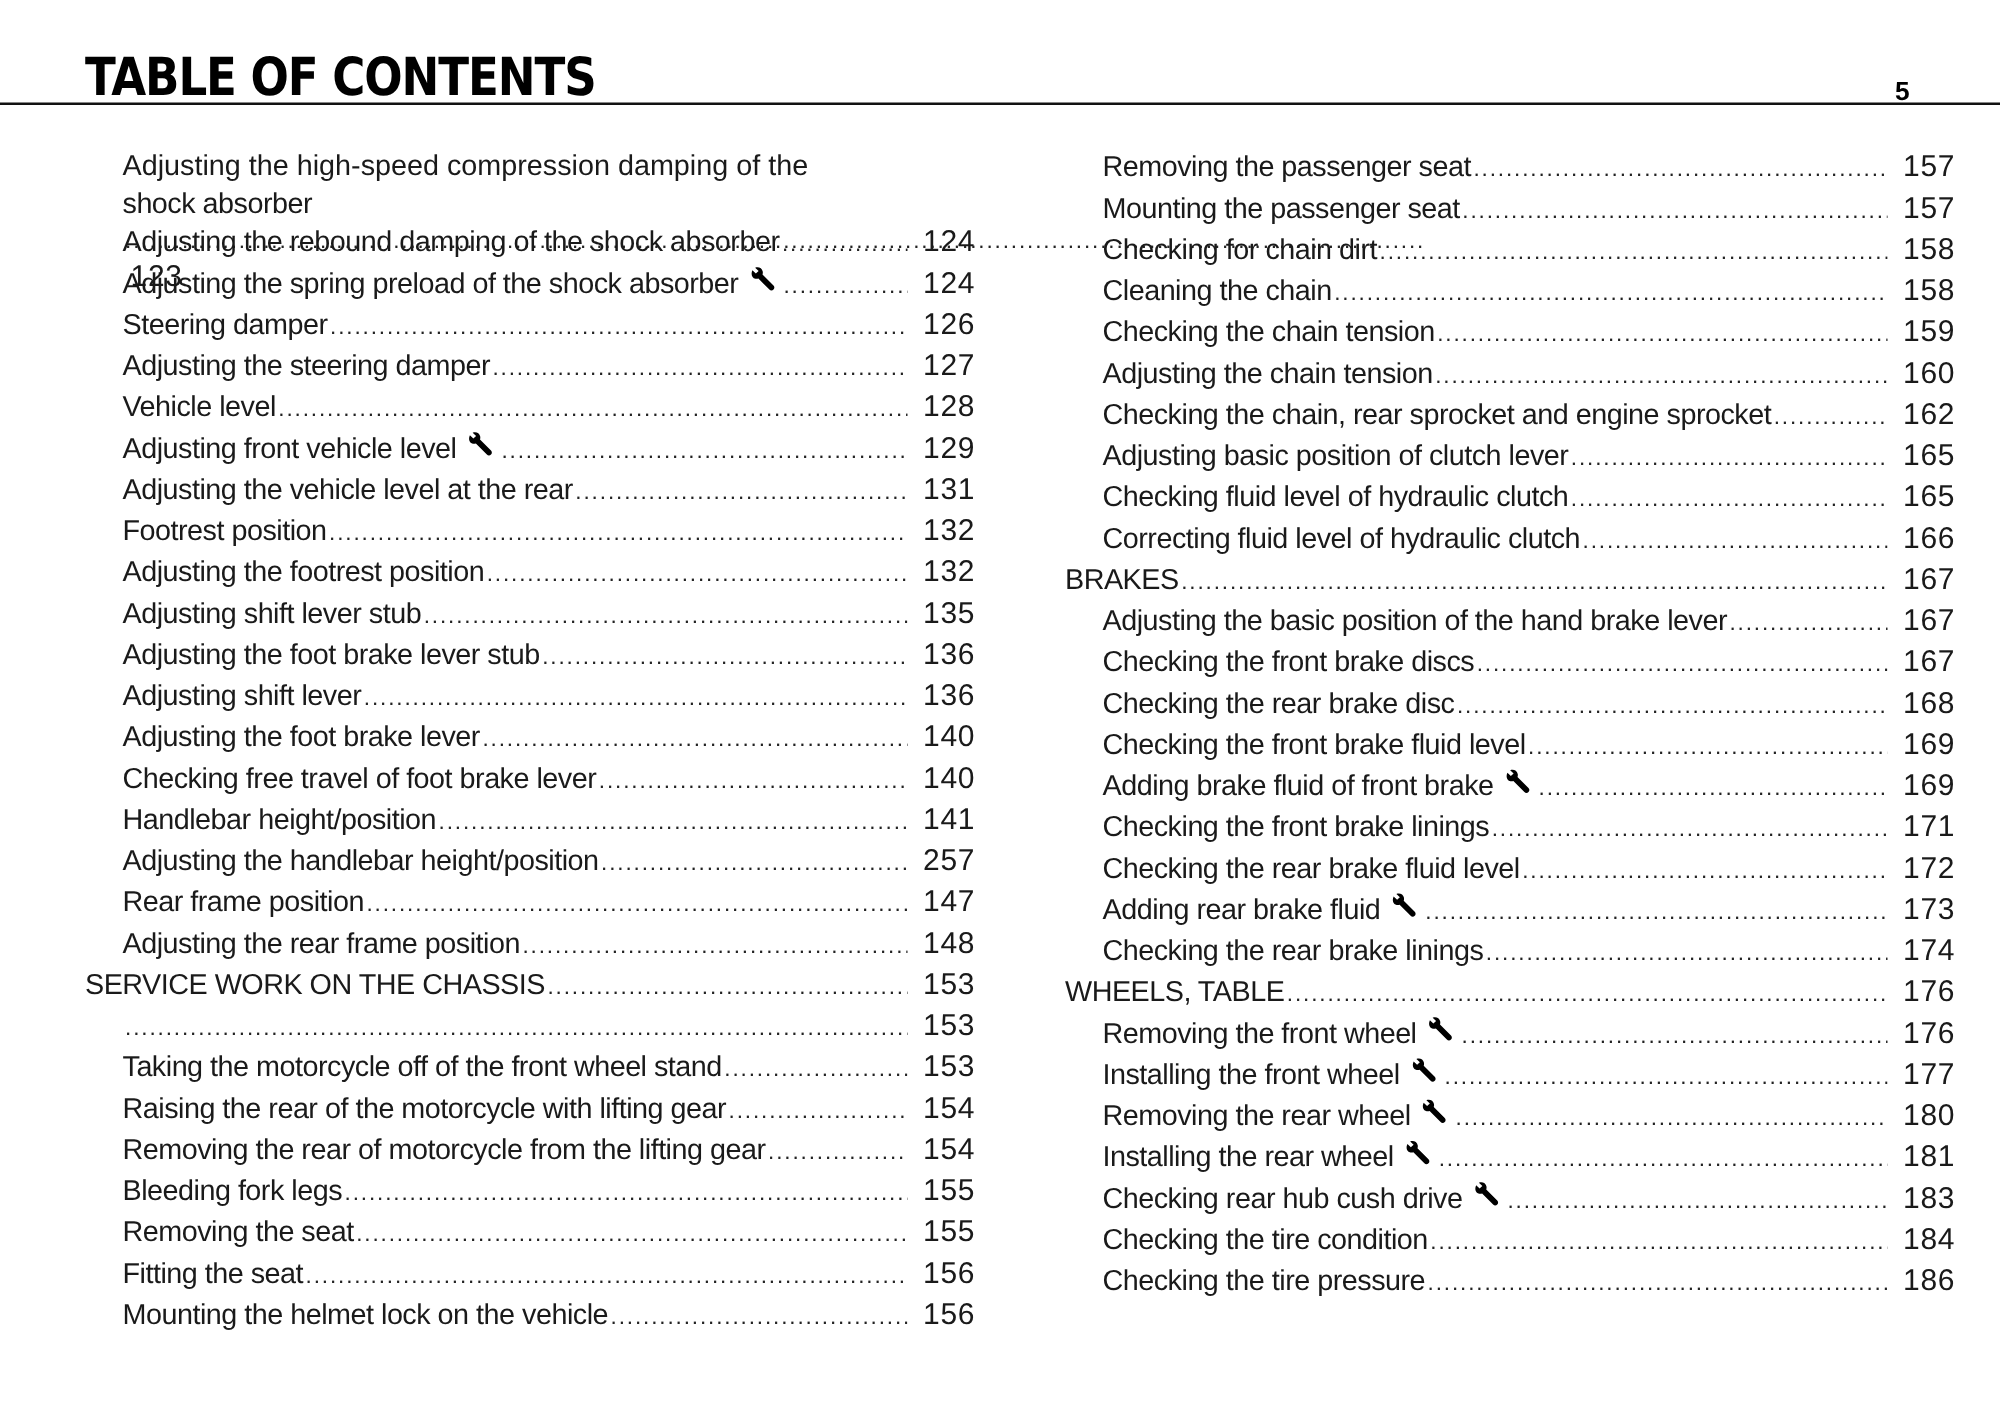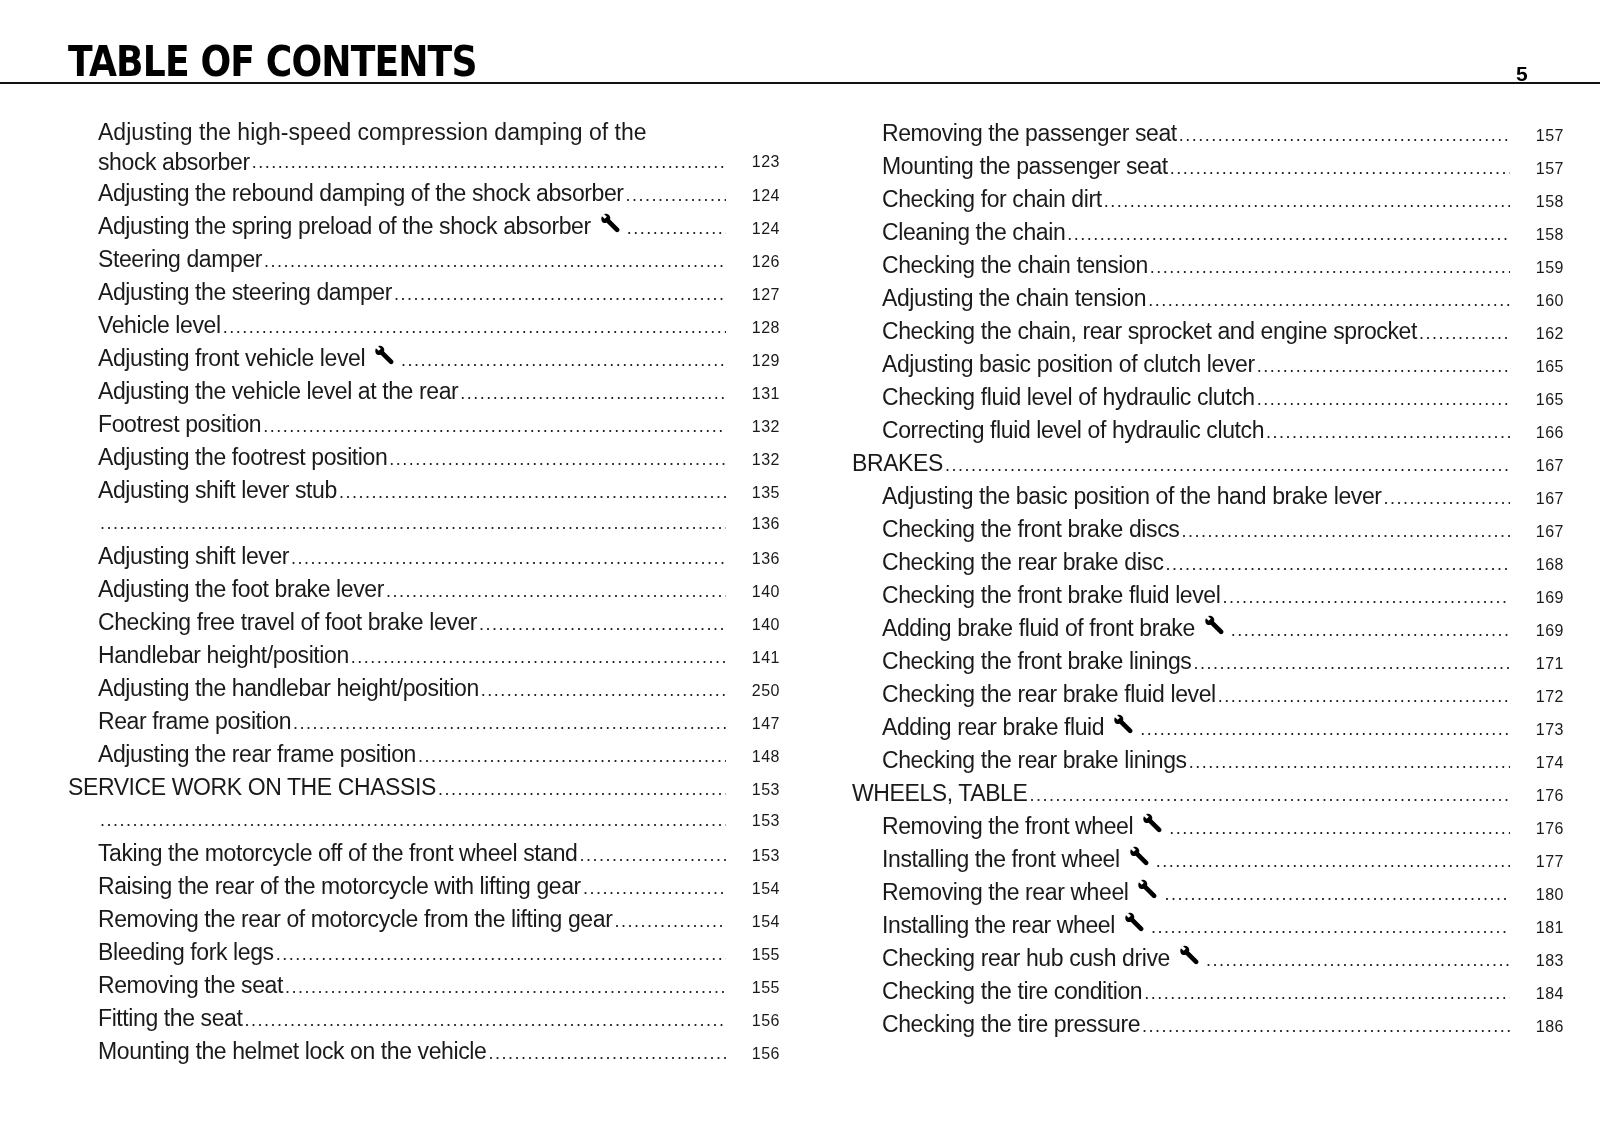--- a/index.html
+++ b/index.html
@@ -16,25 +16,25 @@
   .col.left { left: 68px; width: 712px; }
   .col.right { left: 820px; width: 712px; margin-left: 32px; }
   .entry { display: flex; align-items: baseline; font-size: 23px; line-height: 33px;
            height: 33px; white-space: nowrap; transform-origin: left; }
   .entry.indent { padding-left: 30px; }
   .entry.wrap { height: 60px; flex-wrap: wrap; line-height: 30px; }
   .entry .label { font-stretch: condensed; letter-spacing: -0.4px; }
   .entry .dots { flex: 1; overflow: hidden; color: #222; margin: 0 6px 0 2px; letter-spacing: 1.5px;
                  font-size: 18px; }
   .entry .dots::before { content: "................................................................................................................................................................"; }
-  .entry .page { width: 48px; text-align: right; font-size: 16px; letter-spacing: 0.5px; }
+  .entry .page { width: 48px; text-align: right; font-size: 24px; letter-spacing: 0.5px; }
   .entry .wrench { display: inline-block; width: 22px; height: 22px; margin: 0 4px 0 8px;
                    vertical-align: -2px; }
   .line1 { width: 100%; }
-  .line2 { display: flex; width: 100%; align-items: flex-start; }
+  .line2 { display: flex; width: 100%; align-items: flex-start; flex-direction: column; }
 </style>
 </head>
 <body>
 
 <div class="header">
   <div class="title">TABLE OF CONTENTS</div>
   <div class="rule"></div>
   <div class="pagenum">5</div>
 </div>
 
@@ -97,20 +97,21 @@
       <span class="label">Adjusting the footrest position</span>
       <span class="dots"></span>
       <span class="page">132</span>
     </div>
     <div class="entry indent">
       <span class="label">Adjusting shift lever stub</span>
       <span class="dots"></span>
       <span class="page">135</span>
     </div>
     <div class="entry indent">
+      <span class="label">Adjusting the foot brake lever stub</span>
       <span class="dots"></span>
       <span class="page">136</span>
     </div>
     <div class="entry indent">
       <span class="label">Adjusting shift lever</span>
       <span class="dots"></span>
       <span class="page">136</span>
     </div>
     <div class="entry indent">
       <span class="label">Adjusting the foot brake lever</span>
@@ -123,21 +124,21 @@
       <span class="page">140</span>
     </div>
     <div class="entry indent">
       <span class="label">Handlebar height/position</span>
       <span class="dots"></span>
       <span class="page">141</span>
     </div>
     <div class="entry indent">
       <span class="label">Adjusting the handlebar height/position</span>
       <span class="dots"></span>
-      <span class="page">250</span>
+      <span class="page">257</span>
     </div>
     <div class="entry indent">
       <span class="label">Rear frame position</span>
       <span class="dots"></span>
       <span class="page">147</span>
     </div>
     <div class="entry indent">
       <span class="label">Adjusting the rear frame position</span>
       <span class="dots"></span>
       <span class="page">148</span>

